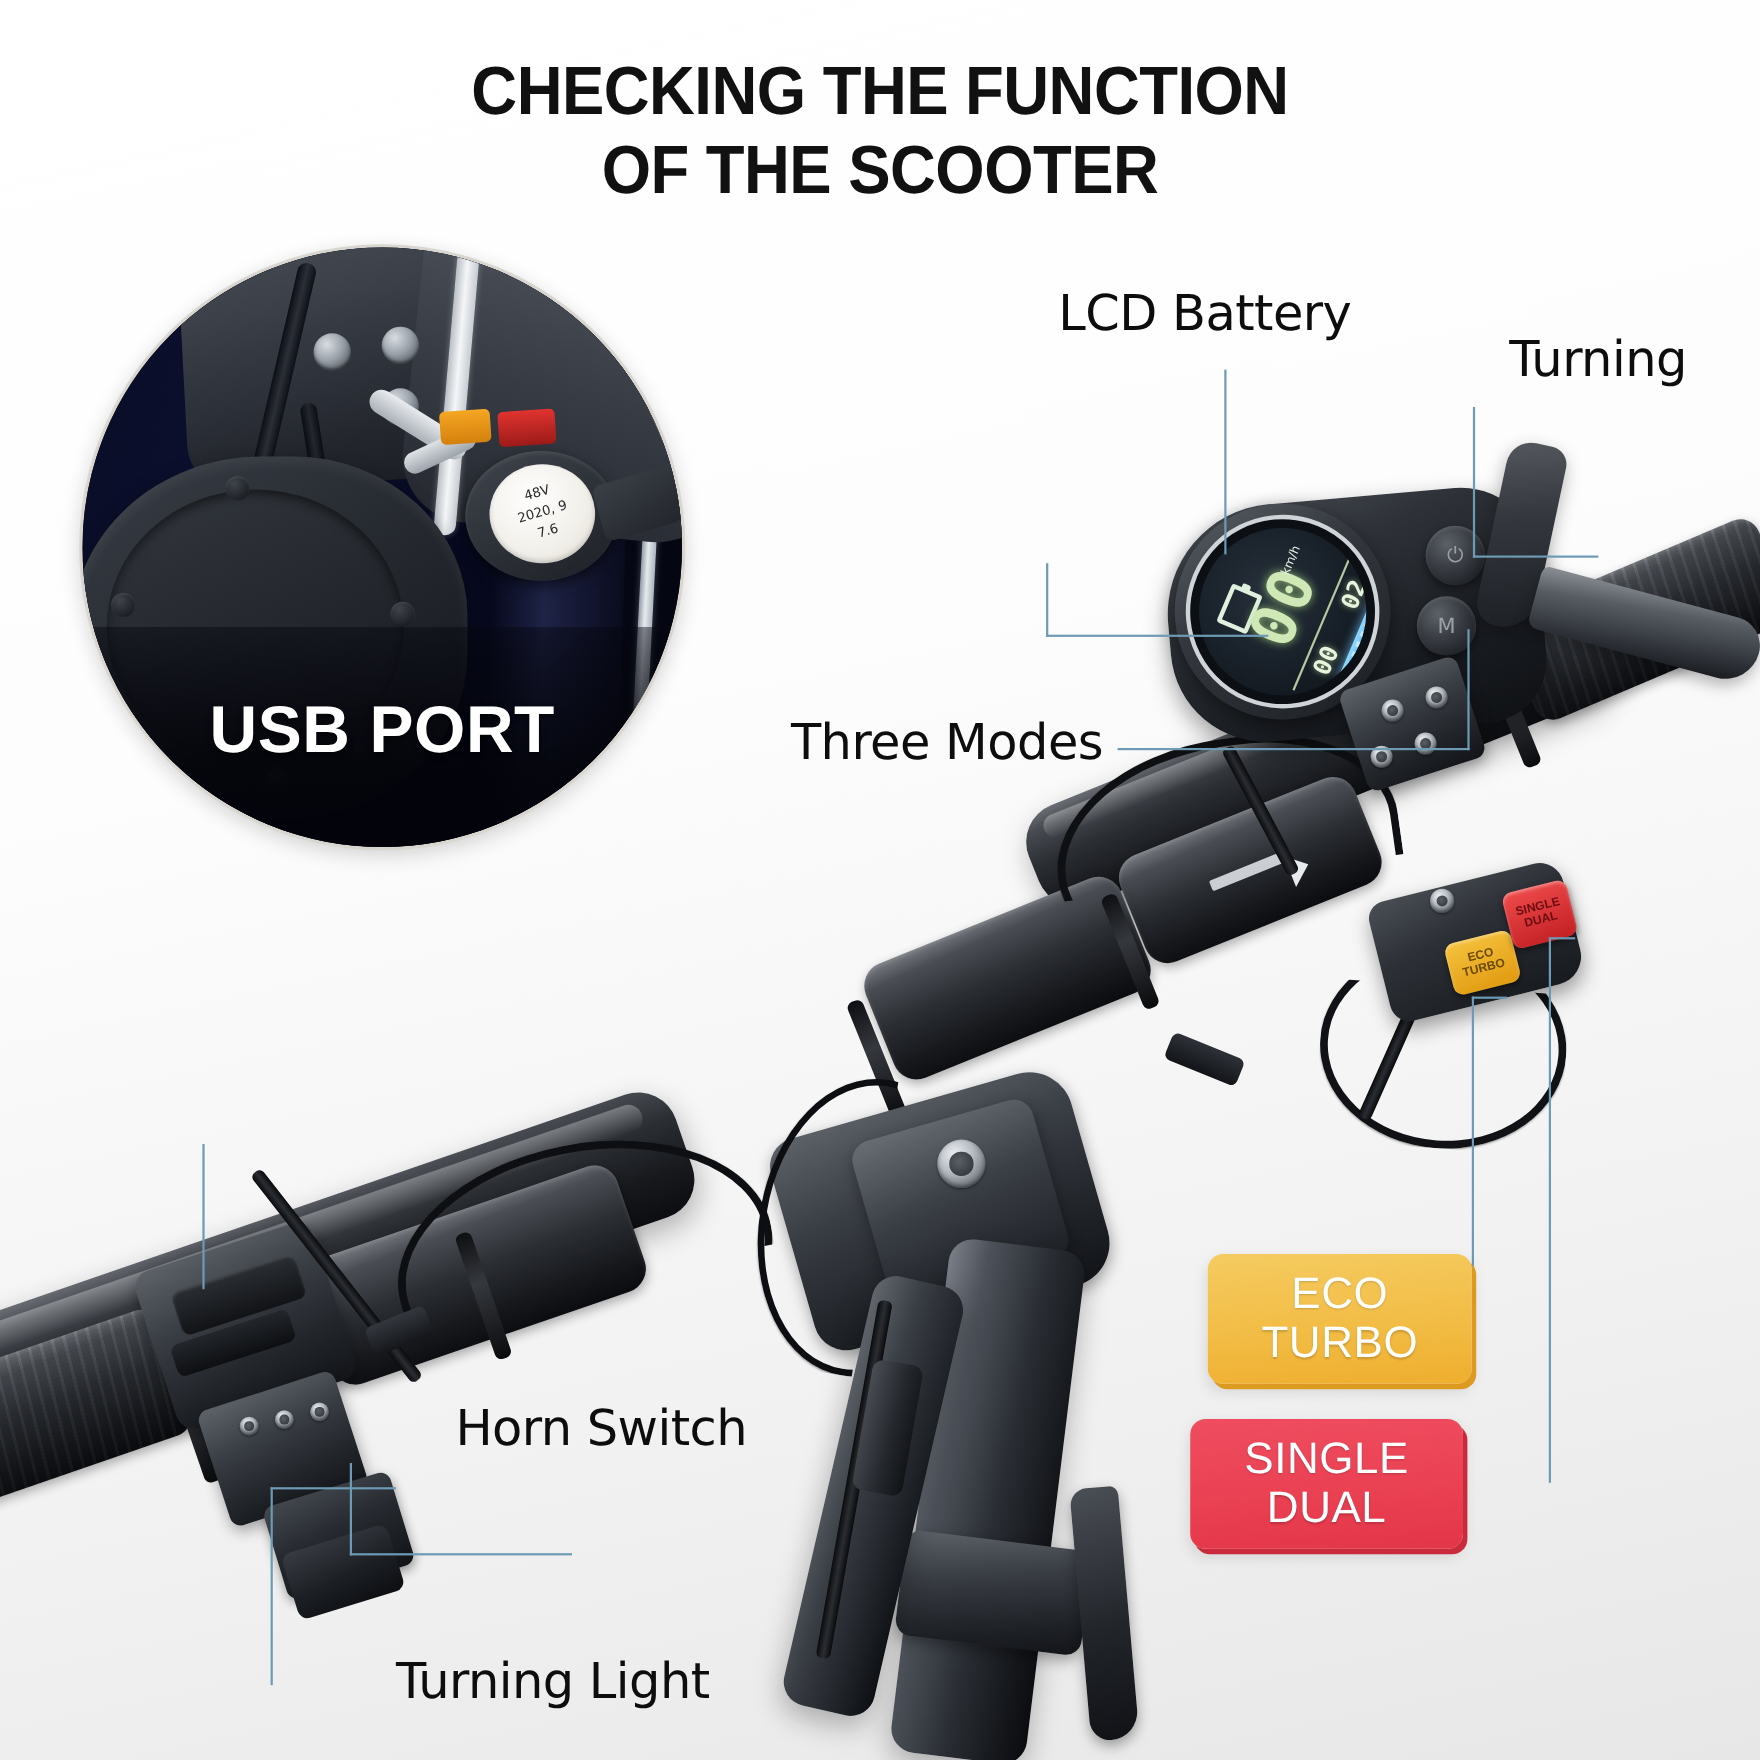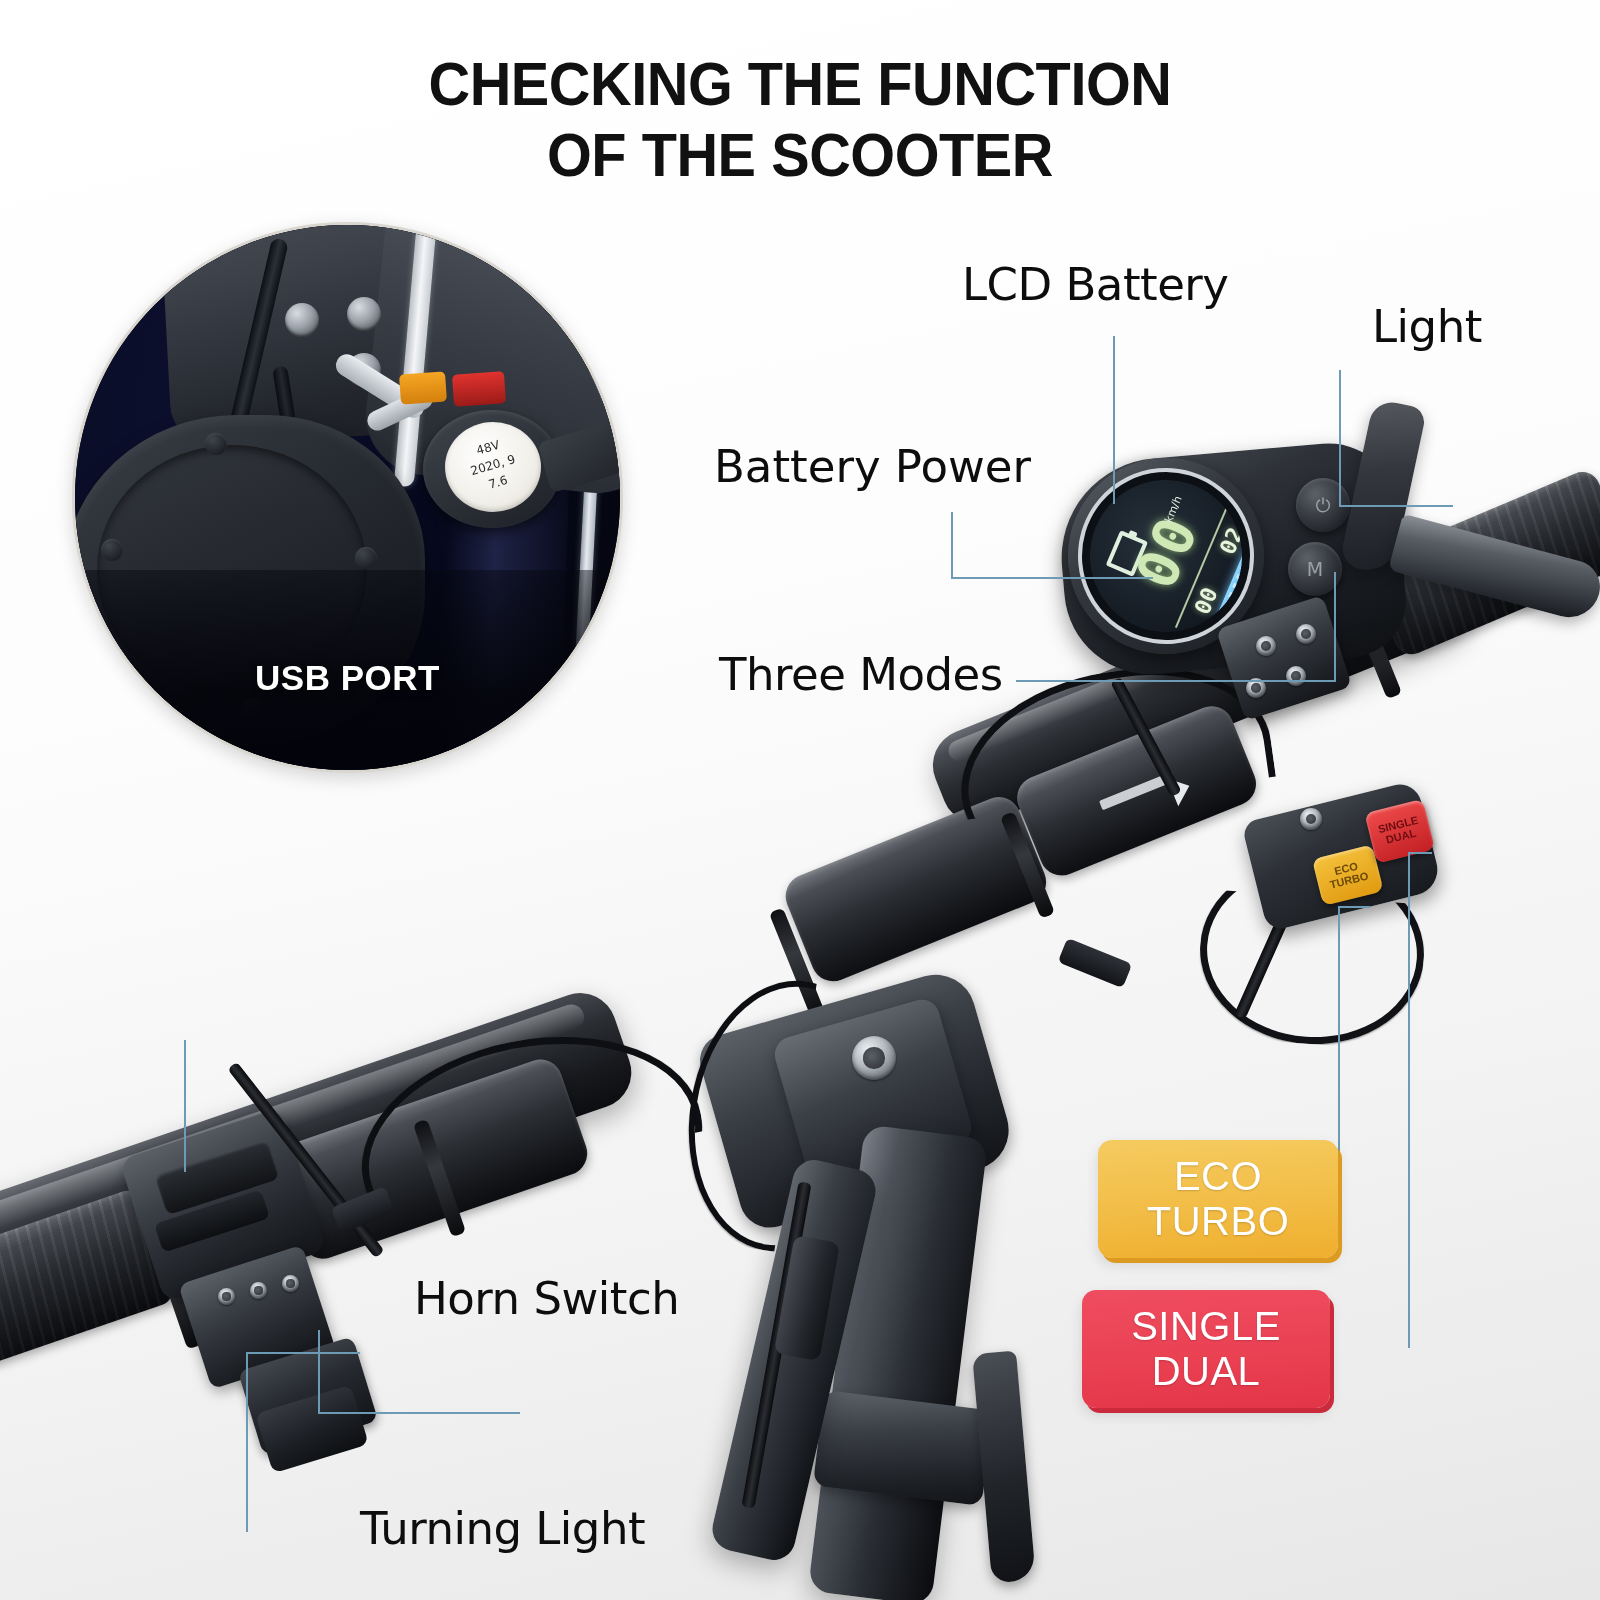--- a/index.html
+++ b/index.html
@@ -185,21 +185,21 @@
   }
   .usb-lowdark {
     position:absolute; left: 0; bottom: -30px; width: 100%; height: 230px;
     background: linear-gradient(180deg, rgba(5,6,15,0.45) 0%, rgba(3,4,10,0.92) 55%, #02030a 100%);
   }
   .usb-label {
     position: absolute;
     left: 0; right: 0; bottom: 72px;
     text-align: center;
     font-family: "Liberation Sans", sans-serif;
-    font-weight: bold; font-size: 35px;
+    font-weight: bold; font-size: 60px;
     color: #ffffff;
     letter-spacing: 0.5px;
     text-shadow: 0 2px 6px rgba(0,0,0,0.65);
     z-index: 6;
   }
 
   
   .photo { position: absolute; inset: 0; overflow: hidden; }
 
   .bar {
@@ -555,22 +555,21 @@
 
   <div class="leader elbow-dl" style="left:318px; top:1330px; width:200px; height:82px;"></div>
 
   <div class="leader elbow-ul" style="left:246px; top:1352px; width:112px; height:178px;"></div>
 
   <div class="leader elbow-ul" style="left:1338px; top:906px; width:30px; height:290px;"></div>
 
   <div class="leader elbow-ul" style="left:1408px; top:852px; width:22px; height:494px;"></div>
 
   <div class="lbl" style="left:962px; top:258px;">LCD Battery</div>
-  <div class="lbl" style="left:1372px; top:300px;">Light</div>
-  <div class="lbl sp" style="left:714px; top:440px;">Battery  Power</div>
+  <div class="lbl" style="left:1372px; top:300px;">Turning</div>
   <div class="lbl" style="left:719px; top:648px;">Three Modes</div>
   <div class="lbl" style="left:360px; top:1502px;">Turning Light</div>
   <div class="lbl" style="left:414px; top:1272px;">Horn Switch</div>
 
   <div class="badge eco">ECO
 TURBO</div>
   <div class="badge dual">SINGLE
 DUAL</div>
 
   <div class="usb-circle">

